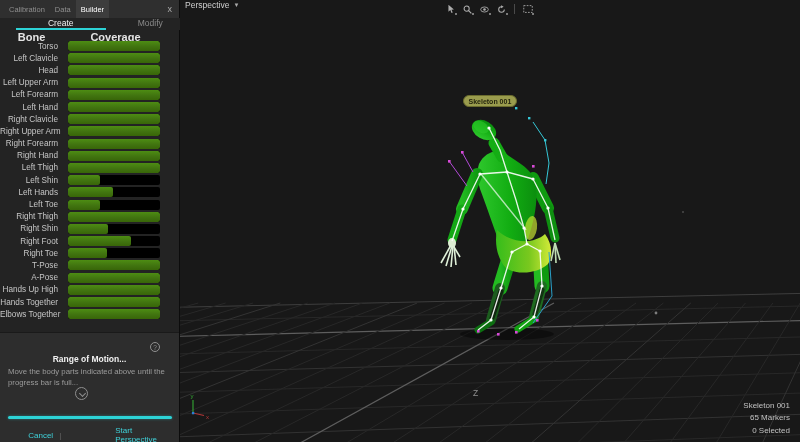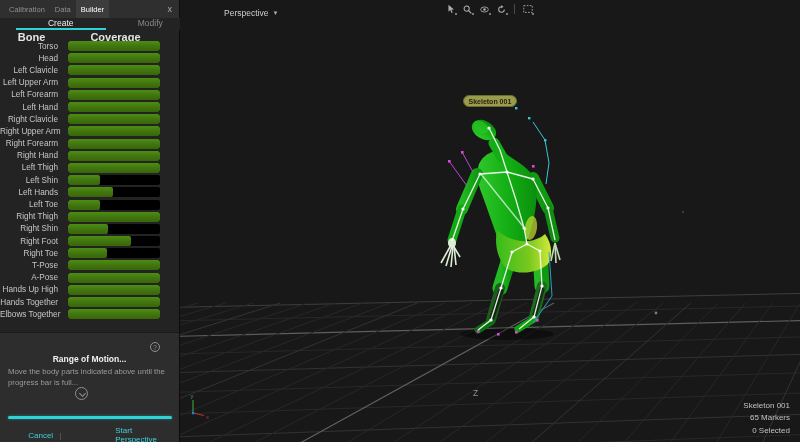--- a/index.html
+++ b/index.html
@@ -31,21 +31,21 @@
   .rom-desc { position:absolute; left:8px; top:33px; width:160px; font-size:7.8px; line-height:11px; color:#9b9b9b; }
   .arrow-icon { position:absolute; left:75px; top:54px; width:13px; height:13px; border:1px solid #8f8f8f; border-radius:50%; }
   .arrow-icon::after { content:""; position:absolute; left:3.5px; top:3px; width:4px; height:4px; border-right:1.2px solid #8f8f8f; border-bottom:1.2px solid #8f8f8f; transform:rotate(45deg); }
   .calc-progress { position:absolute; left:8px; top:83px; width:164px; height:3px; border-radius:1.5px; background:#2dd3d6; box-shadow:0 0 3px rgba(45,211,214,.45); }
   .panel-buttons { position:absolute; left:0; top:93px; width:100%; display:flex; justify-content:flex-end; align-items:center; font-size:8px; padding-right:16px; }
   .btn-cyan { color:#3fd2da; padding:0 6px;margin-left:48px; }
   .btn-sep { color:#666; font-size:8px; }
 
   
   .viewport { position:absolute; left:180px; top:0; width:620px; height:442px; background:#181818; overflow:hidden; }
-  .vp-toolbar { position:absolute; left:0; top:0; width:100%; height:18px; display:flex; align-items:flex-end;padding-left:39px; }
+  .vp-toolbar { position:absolute; left:0; top:0; width:100%; height:18px; display:flex; align-items:flex-start; }
   .vp-cam { display:flex; align-items:center; gap:4px; padding-left:5px; font-size:8.5px; color:#cfcfcf; }
   .caret { font-size:6px; color:#aaa; }
   .vp-tools { position:absolute; left:264px; top:0; height:18px; display:flex; align-items:center; gap:4px; }
   .tool { position:relative; width:13px; height:13px; display:flex; align-items:center; justify-content:center; }
   .tool svg { transform:scale(0.85); opacity:0.85; }
   .tool::after { content:""; position:absolute; right:0; bottom:1px; width:2px; height:2px; background:#7a7a7a; }
   .tool-sep { width:1px; height:10px; background:#4a4a4a; margin:0 2px; }
   .scene { position:absolute; left:0; top:18px; width:620px; height:424px; }
   .skeleton-badge { position:absolute; left:283px; top:95px; padding:1.5px 4.5px; background:#9a9c4d; border:1px solid #6b6c2e; border-radius:6px; font-size:7px; font-weight:bold; color:#26260f; }
   .vp-status { position:absolute; right:10px; bottom:5px; text-align:right; font-size:8px; line-height:12.3px; color:#c2c2c2; }
@@ -71,27 +71,27 @@
       <div class="col-cov">Coverage</div>
     </div>
     <div class="bone-list" id="bone-list">
         <div class="bone-row">
           <div class="bone-label">Torso</div>
           <div class="bone-track">
             <div class="bone-fill" style="width: 100%;"></div>
           </div>
         </div>
         <div class="bone-row">
+          <div class="bone-label">Left Clavicle</div>
+          <div class="bone-track">
+            <div class="bone-fill" style="width: 100%;"></div>
+          </div>
+        </div>
+        <div class="bone-row">
           <div class="bone-label">Head</div>
-          <div class="bone-track">
-            <div class="bone-fill" style="width: 100%;"></div>
-          </div>
-        </div>
-        <div class="bone-row">
-          <div class="bone-label">Left Clavicle</div>
           <div class="bone-track">
             <div class="bone-fill" style="width: 100%;"></div>
           </div>
         </div>
         <div class="bone-row">
           <div class="bone-label">Left Upper Arm</div>
           <div class="bone-track">
             <div class="bone-fill" style="width: 100%;"></div>
           </div>
         </div>

